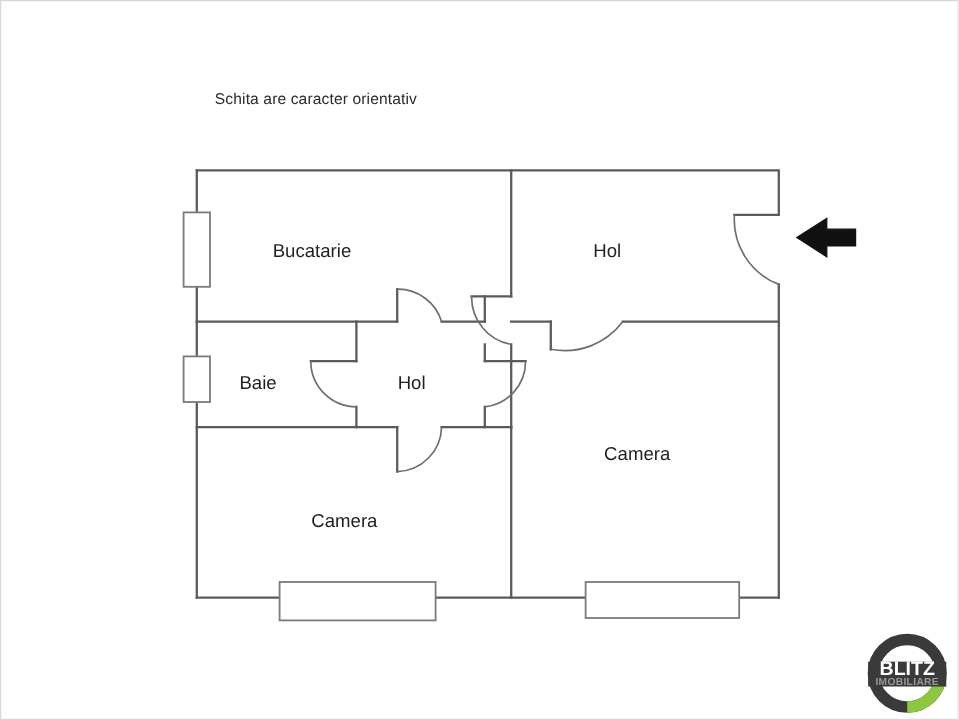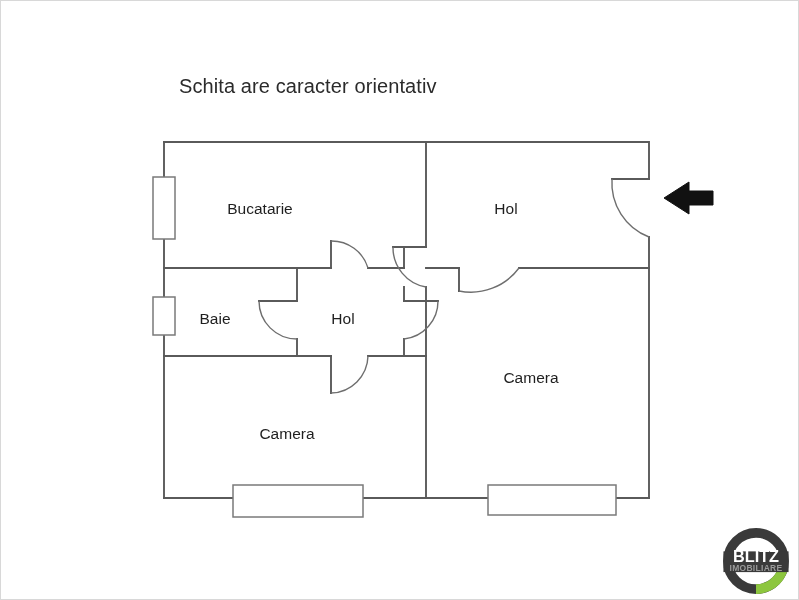--- a/index.html
+++ b/index.html
@@ -16,21 +16,21 @@
     height: 600px;
     background: #ffffff;
     box-sizing: border-box;
     border: 1px solid #d8d8d8;
     overflow: hidden;
   }
   #plan-title {
     position: absolute;
     left: 178px;
     top: 74px;
-    font-size: 20px;
+    font-size: 13px;
     color: #2b2b2b;
     letter-spacing: 0.1px;
     white-space: nowrap;
   }
   #floorplan-svg {
     position: absolute;
     left: 0;
     top: 0;
   }
   .room-label {

